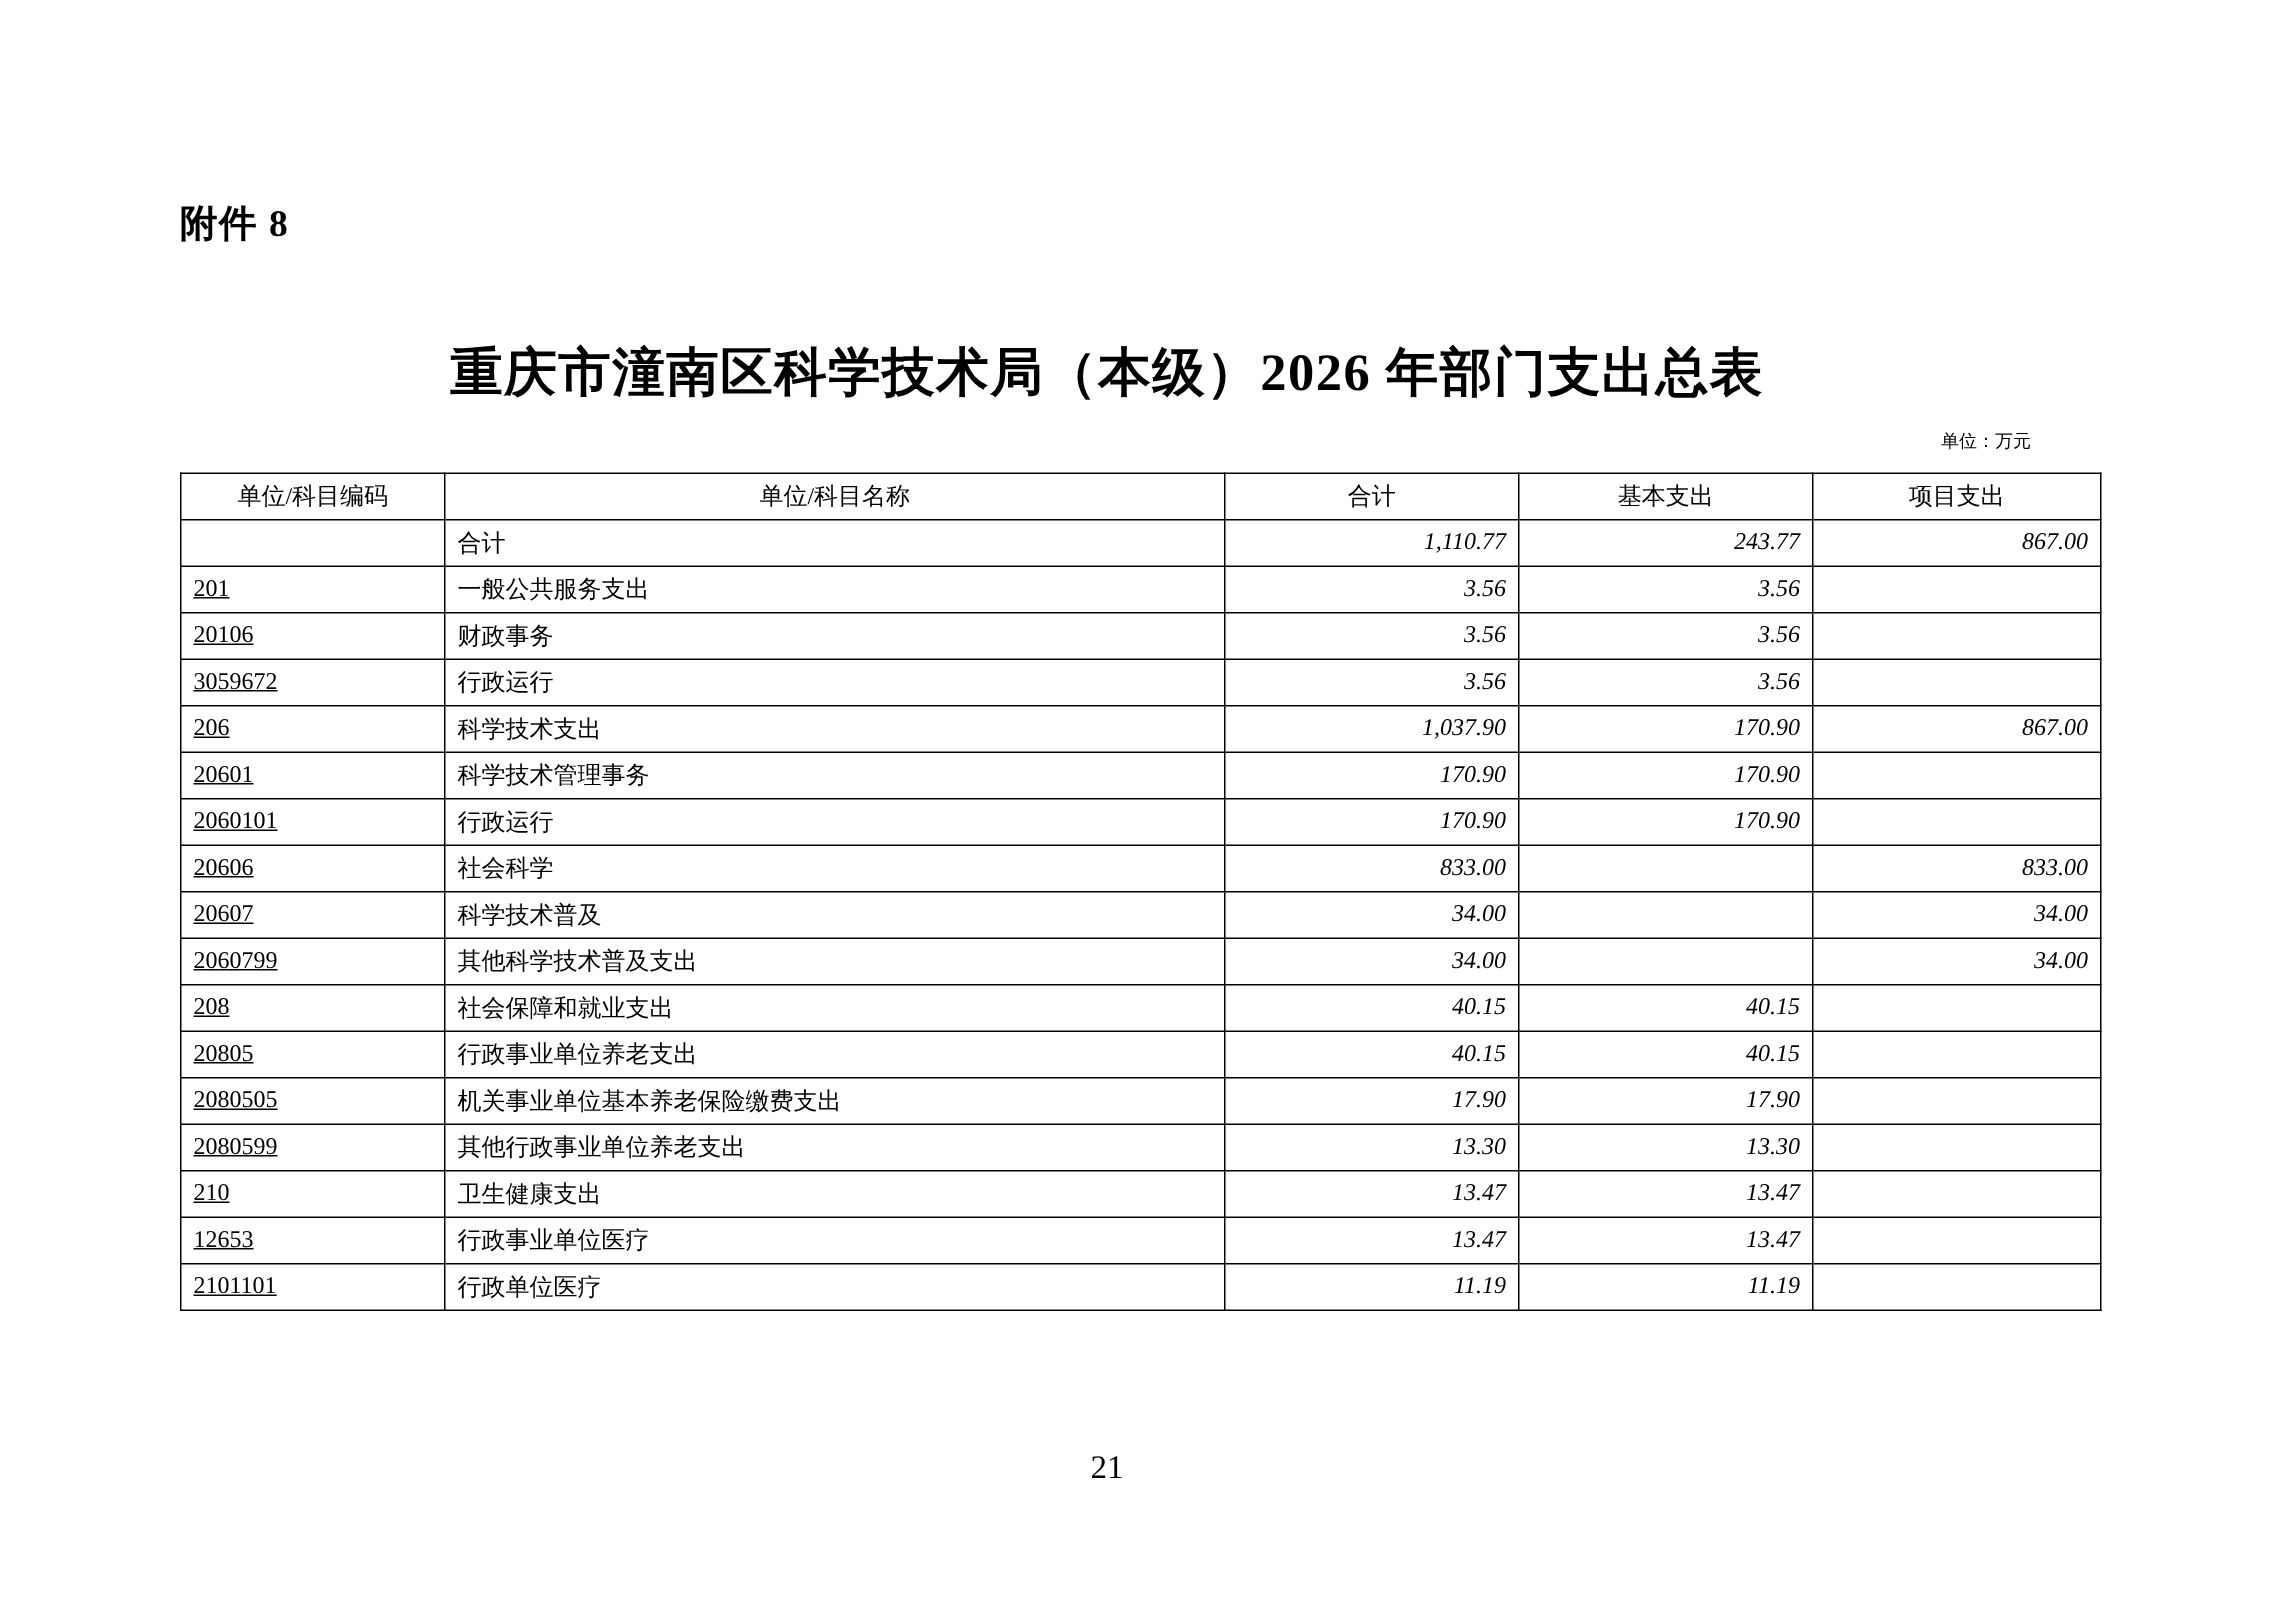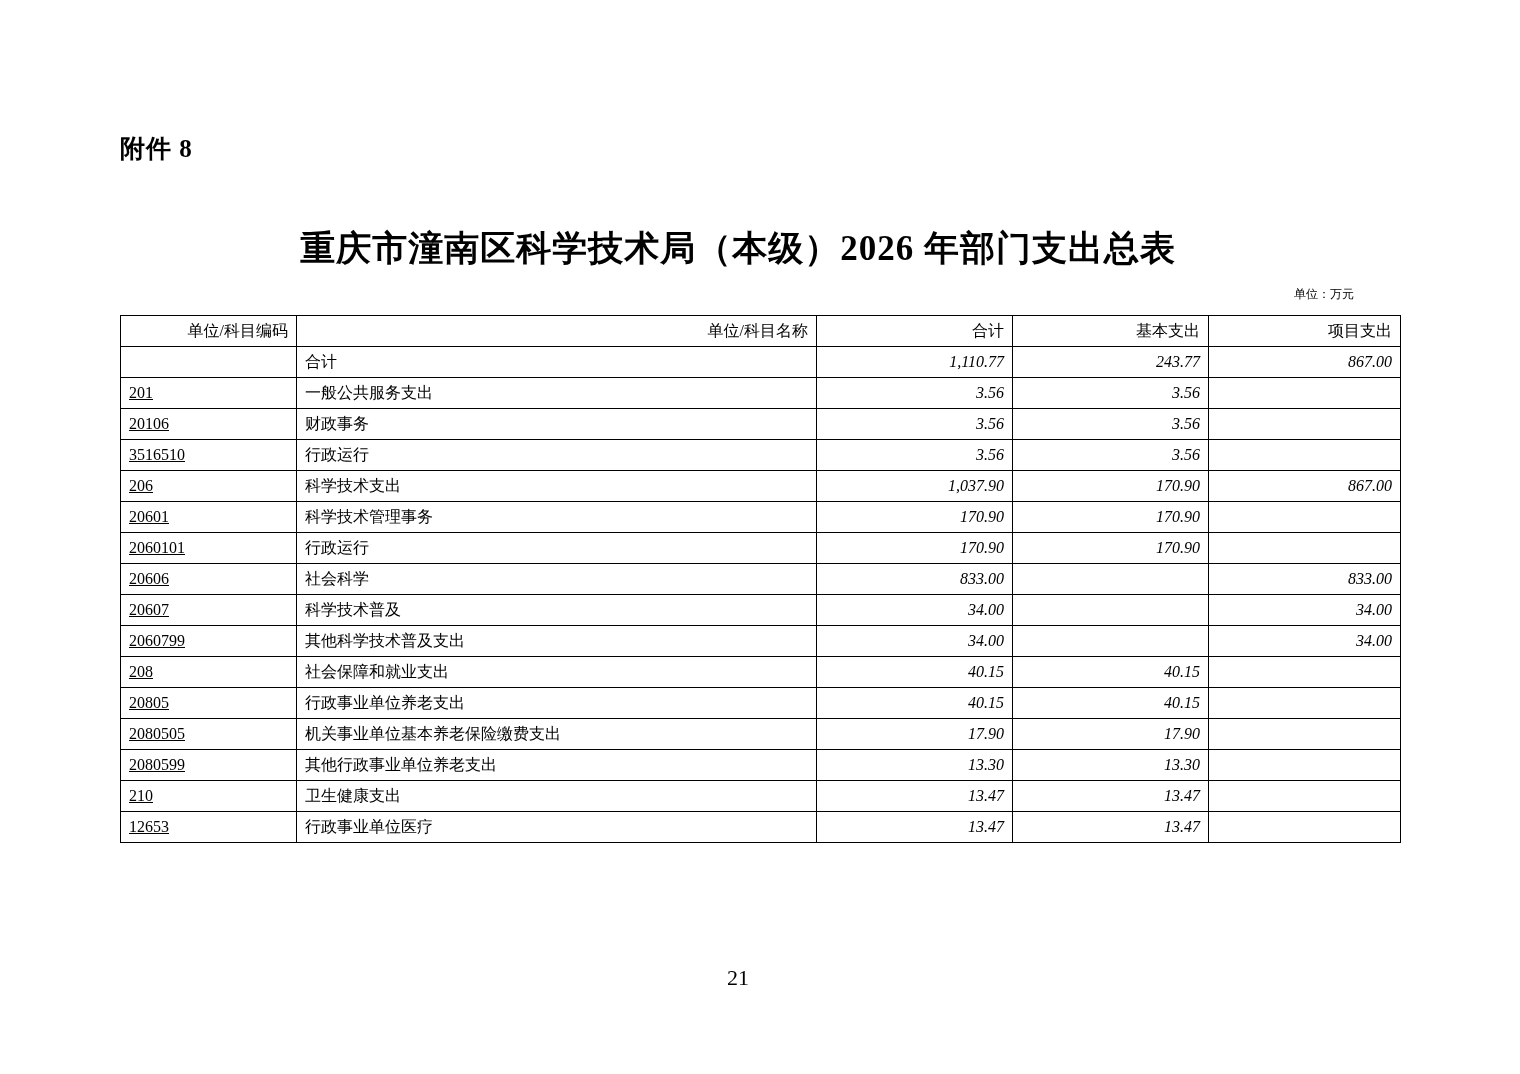--- a/index.html
+++ b/index.html
@@ -59,21 +59,21 @@
   table.budget td {
     border: 1px solid #000000;
     height: 30px;
     padding: 0 8px;
     font-weight: normal;
     vertical-align: middle;
     white-space: nowrap;
     overflow: hidden;
   }
   table.budget th {
-    text-align: right;
+    text-align: center;
     margin-left: 28px;
   }
   col.c-code { width: 176px; }
   col.c-name { width: 520px; }
   col.c-total { width: 196px; }
   col.c-basic { width: 196px; }
   col.c-project { width: 192px; }
 
   td.code { text-align: left; text-decoration: underline; }
   td.name { text-align: left; }
@@ -143,21 +143,21 @@
           <td class="num"></td>
         </tr>
         <tr>
           <td class="code lvl1">20106</td>
           <td class="name n1">财政事务</td>
           <td class="num">3.56</td>
           <td class="num">3.56</td>
           <td class="num"></td>
         </tr>
         <tr>
-          <td class="code lvl2">3516510</td>
+          <td class="code lvl2">3059672</td>
           <td class="name n2">行政运行</td>
           <td class="num">3.56</td>
           <td class="num">3.56</td>
           <td class="num"></td>
         </tr>
         <tr>
           <td class="code lvl0">206</td>
           <td class="name n0">科学技术支出</td>
           <td class="num">1,037.90</td>
           <td class="num">170.90</td>
@@ -233,18 +233,25 @@
           <td class="num">13.47</td>
           <td class="num"></td>
         </tr>
         <tr>
           <td class="code lvl1">12653</td>
           <td class="name n1">行政事业单位医疗</td>
           <td class="num">13.47</td>
           <td class="num">13.47</td>
           <td class="num"></td>
         </tr>
+        <tr>
+          <td class="code lvl2">2101101</td>
+          <td class="name n2">行政单位医疗</td>
+          <td class="num">11.19</td>
+          <td class="num">11.19</td>
+          <td class="num"></td>
+        </tr>
       </tbody>
   </table>
 
   <div class="page-number">21</div>
 
 </div>
 
 </body></html>

